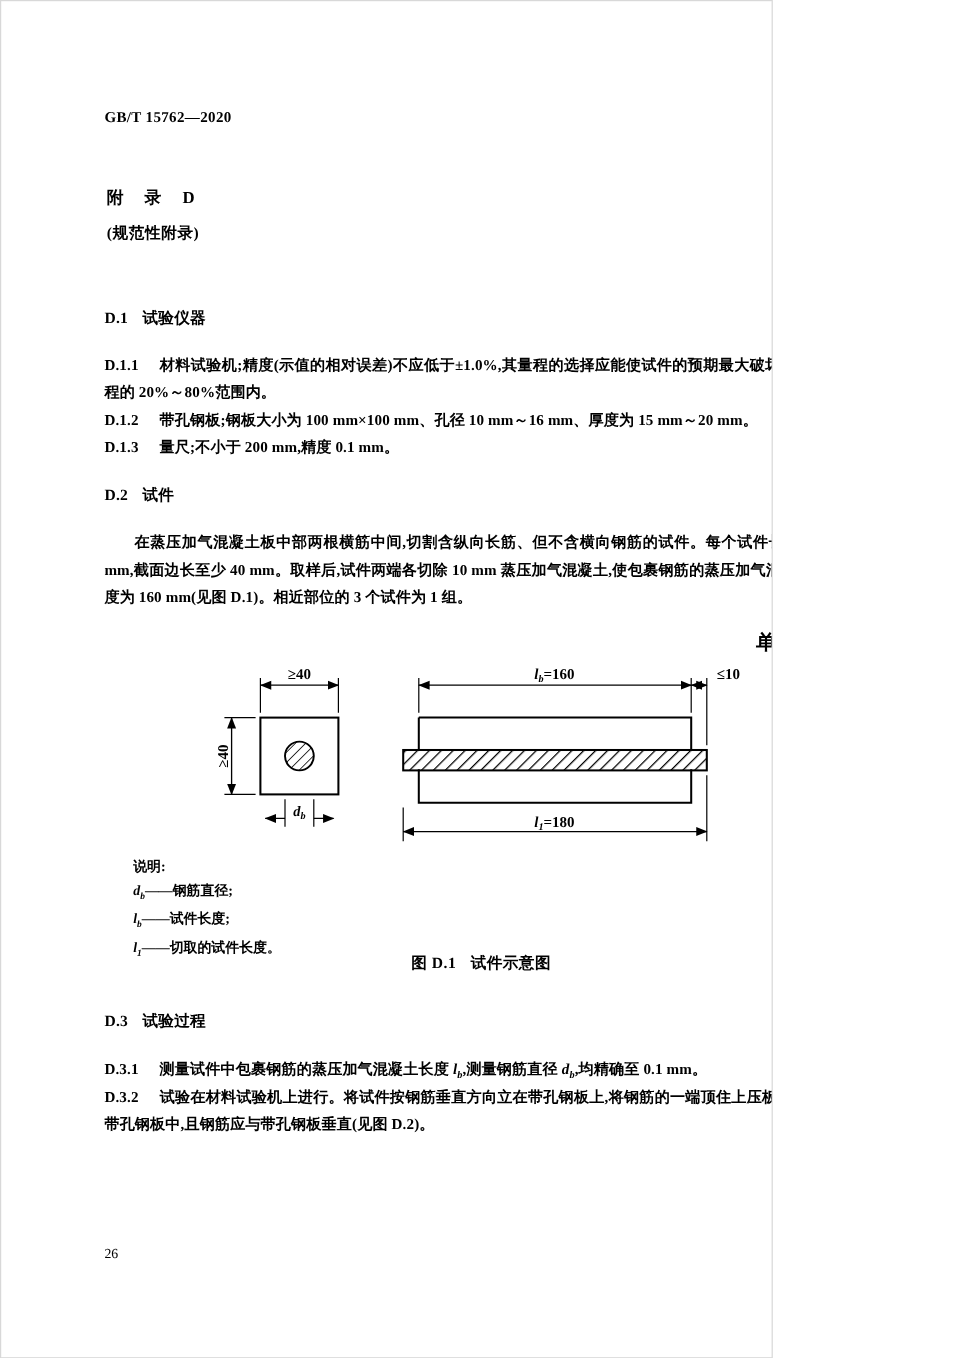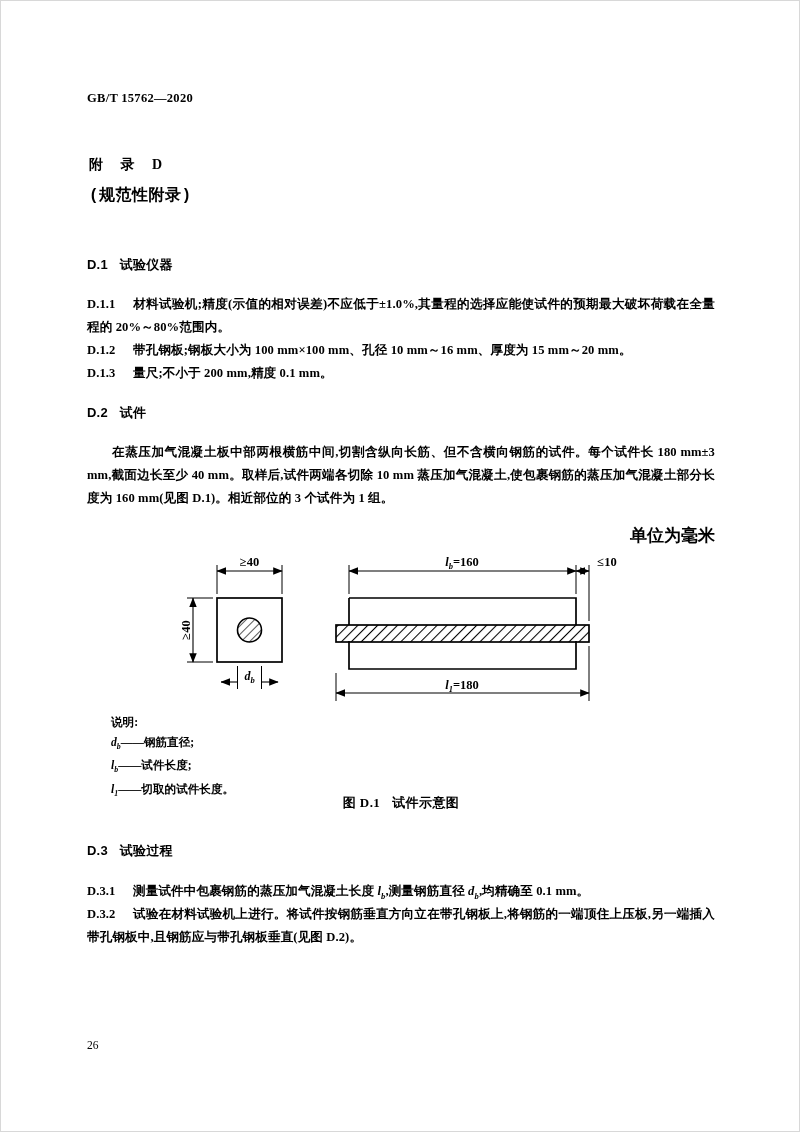--- a/index.html
+++ b/index.html
@@ -9,21 +9,21 @@
   }
   body {
     width: 800px;
     height: 1132px;
     font-family: "Liberation Serif", "DejaVu Serif", serif;
     color: #000;
     -webkit-font-smoothing: antialiased;
   }
   .page {
     position: relative;
-    width: 800px;
+    width: 644px;
     height: 1132px;
     background: #ffffff;
     box-sizing: border-box;
     border: 1px solid #d8d8d8;
     overflow: hidden;
   }
   .inner {
     position: absolute;
     left: 0; top: 0;
     width: 800px;
@@ -51,41 +51,40 @@
   }
   .annex-title {
     font-family: "Liberation Serif", serif;
     font-weight: bold;
     font-size: 14px;
     letter-spacing: 7px;
     margin-bottom: 11px;
   }
   .annex-sub {
     font-weight: bold;
-    font-size: 16px;
+    font-size: 13px;
     letter-spacing: 0.5px;
     margin-bottom: 10px;
-    font-family: Liberation Mono, monospace;
   }
   .annex-name {
     font-weight: bold;
     font-size: 13.5px;
     letter-spacing: 0.4px;
   }
   .annex-name .gap { display:inline-block; width: 14px; }
 
   
   .sec-head {
     position: absolute;
     left: 86px;
     font-weight: bold;
     font-size: 13px;
     letter-spacing: 0.2px;
   }
-  .sec-head .num { font-family: Liberation Sans, sans-serif; }
+  .sec-head .num { font-family: Liberation Serif, serif; }
   .sec-head .sp { display:inline-block; width: 12px; }
 
   
   .para {
     position: absolute;
     left: 86px;
     width: 628px;
     font-size: 12.6px;
     font-weight: bold;
     line-height: 23px;

